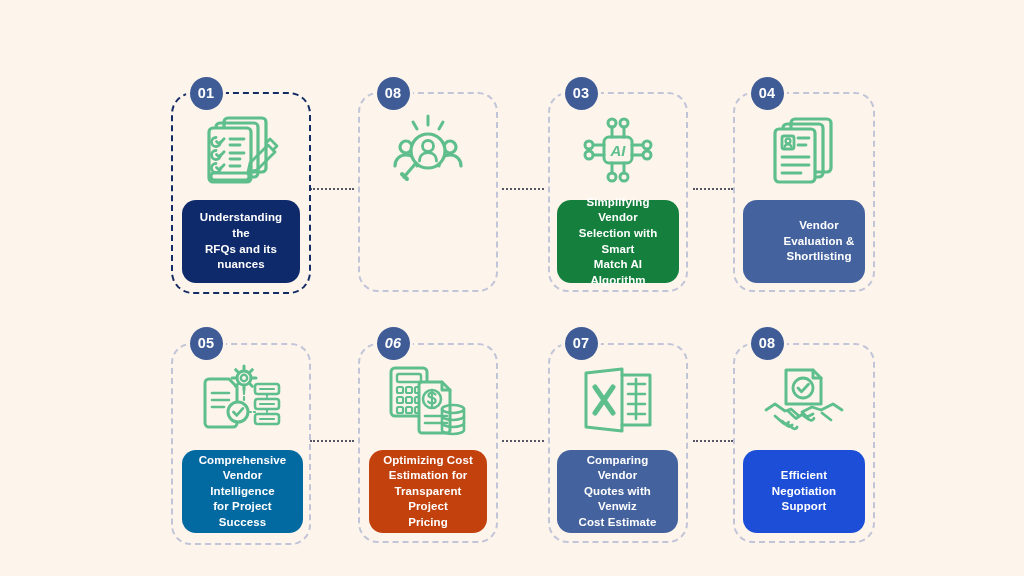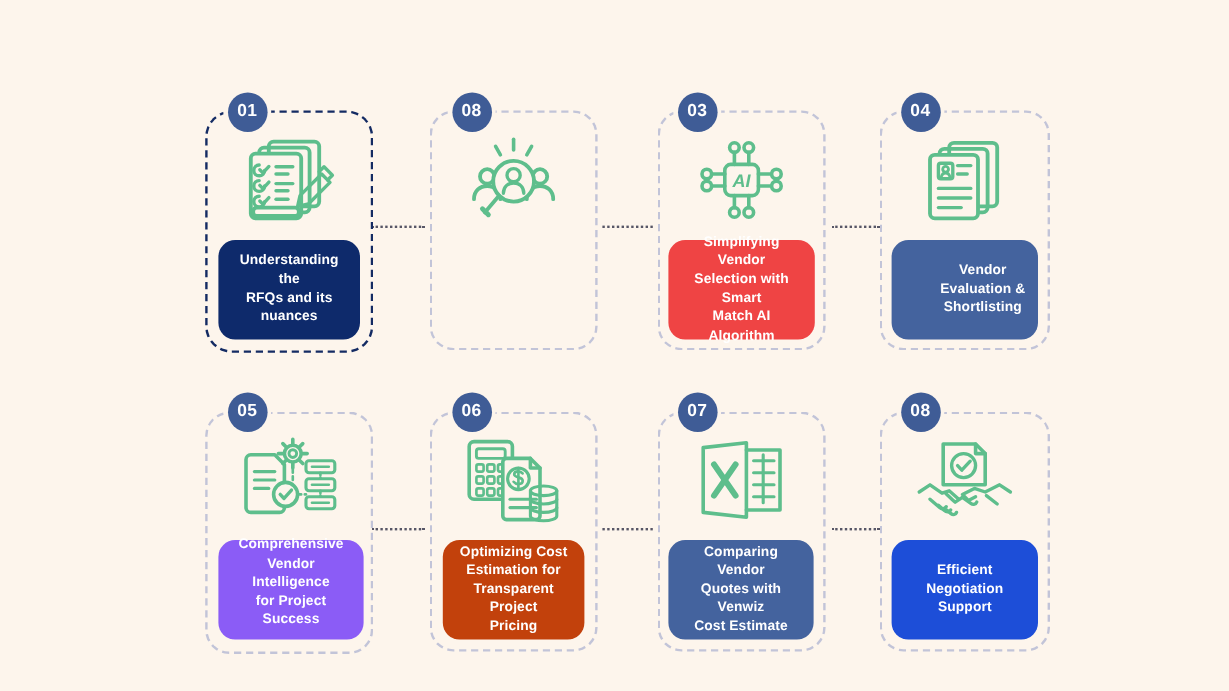--- a/index.html
+++ b/index.html
@@ -184,21 +184,21 @@
       <line x1="26" y1="31" x2="16" y2="31"></line>
       <circle cx="11" cy="31" r="4"></circle>
       <line x1="26" y1="41" x2="16" y2="41"></line>
       <circle cx="11" cy="41" r="4"></circle>
       <line x1="54" y1="31" x2="64" y2="31"></line>
       <circle cx="69" cy="31" r="4"></circle>
       <line x1="54" y1="41" x2="64" y2="41"></line>
       <circle cx="69" cy="41" r="4"></circle>
     </svg>
   </div>
-  <div class="label-box" style="left:547px; top:200px; width:122px; height:83px; background:#ef4444;">
+  <div class="label-box" style="left:547px; top:200px; width:122px; height:83px; background:#15803d;">
     <div class="label-text">Simplifying Vendor
 Selection with Smart
 Match AI Algorithm</div>
   </div>
 
   <div class="card" style="left:723px; top:92px; width:142px; height:200px;"></div>
   <div class="badge" style="left:737px; top:73px;">
     <div class="badge-inner">04</div>
   </div>
   <div class="icon-wrap" style="left:723px; top:110px; width:142px; height:80px;">
@@ -242,28 +242,28 @@
       <line x1="63" y1="26" x2="77" y2="26" stroke-width="2.2"></line>
       <line x1="63" y1="41" x2="77" y2="41" stroke-width="2.2"></line>
       <line x1="63" y1="56" x2="77" y2="56" stroke-width="2.2"></line>
       <line x1="70" y1="31" x2="70" y2="36" stroke-width="2.2" stroke-dasharray="2 2"></line>
       <line x1="70" y1="46" x2="70" y2="51" stroke-width="2.2" stroke-dasharray="2 2"></line>
       <line x1="47" y1="22" x2="47" y2="39" stroke-width="2.2" stroke-dasharray="3 3"></line>
       <line x1="51" y1="49" x2="58" y2="49" stroke-width="2.2" stroke-dasharray="3 3"></line>
       <line x1="54" y1="15" x2="58" y2="15" stroke-width="2.2" stroke-dasharray="3 3"></line>
     </svg>
   </div>
-  <div class="label-box" style="left:172px; top:450px; width:121px; height:83px; background:#8b5cf6;align-items:flex-end;">
+  <div class="label-box" style="left:172px; top:450px; width:121px; height:83px; background:#0369a1;">
     <div class="label-text">Comprehensive
 Vendor Intelligence
 for Project Success</div>
   </div>
 
   <div class="card" style="left:348px; top:343px; width:140px; height:200px;"></div>
-  <div class="badge" style="left:363px; top:323px;">
+  <div class="badge" style="left:363px; top:323px;font-style:italic;">
     <div class="badge-inner">06</div>
   </div>
   <div class="icon-wrap" style="left:348px; top:360px; width:140px; height:80px;">
     <svg width="86" height="74" viewBox="0 0 86 74" fill="none" stroke="#5ebe8c" stroke-width="3" stroke-linecap="round" stroke-linejoin="round">
       <rect x="6" y="5" width="36" height="48" rx="4"></rect>
       <rect x="12" y="11" width="24" height="8" rx="2" stroke-width="2.4"></rect>
       <rect x="12" y="24" width="6" height="6" rx="1.5" stroke-width="2.2"></rect>
       <rect x="21" y="24" width="6" height="6" rx="1.5" stroke-width="2.2"></rect>
       <rect x="30" y="24" width="6" height="6" rx="1.5" stroke-width="2.2"></rect>
       <rect x="12" y="34" width="6" height="6" rx="1.5" stroke-width="2.2"></rect>

